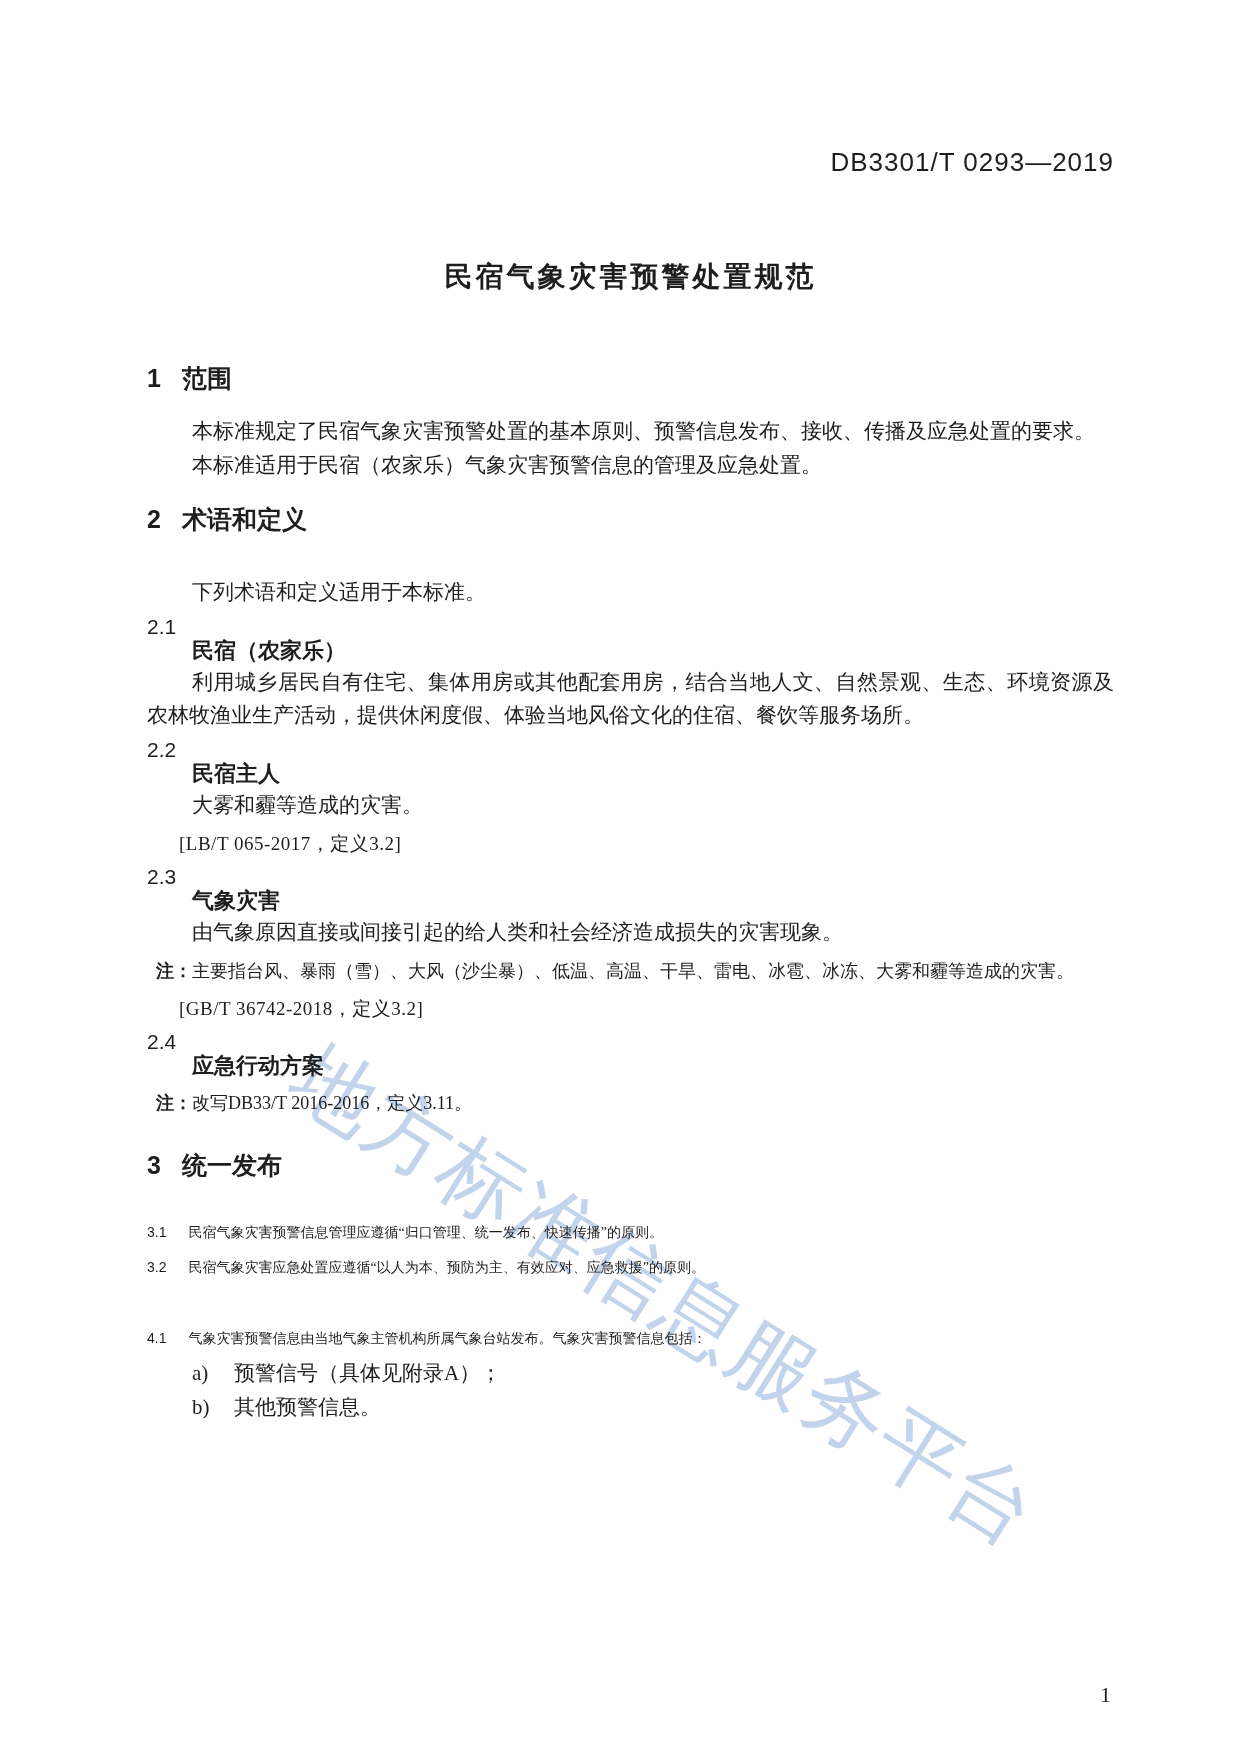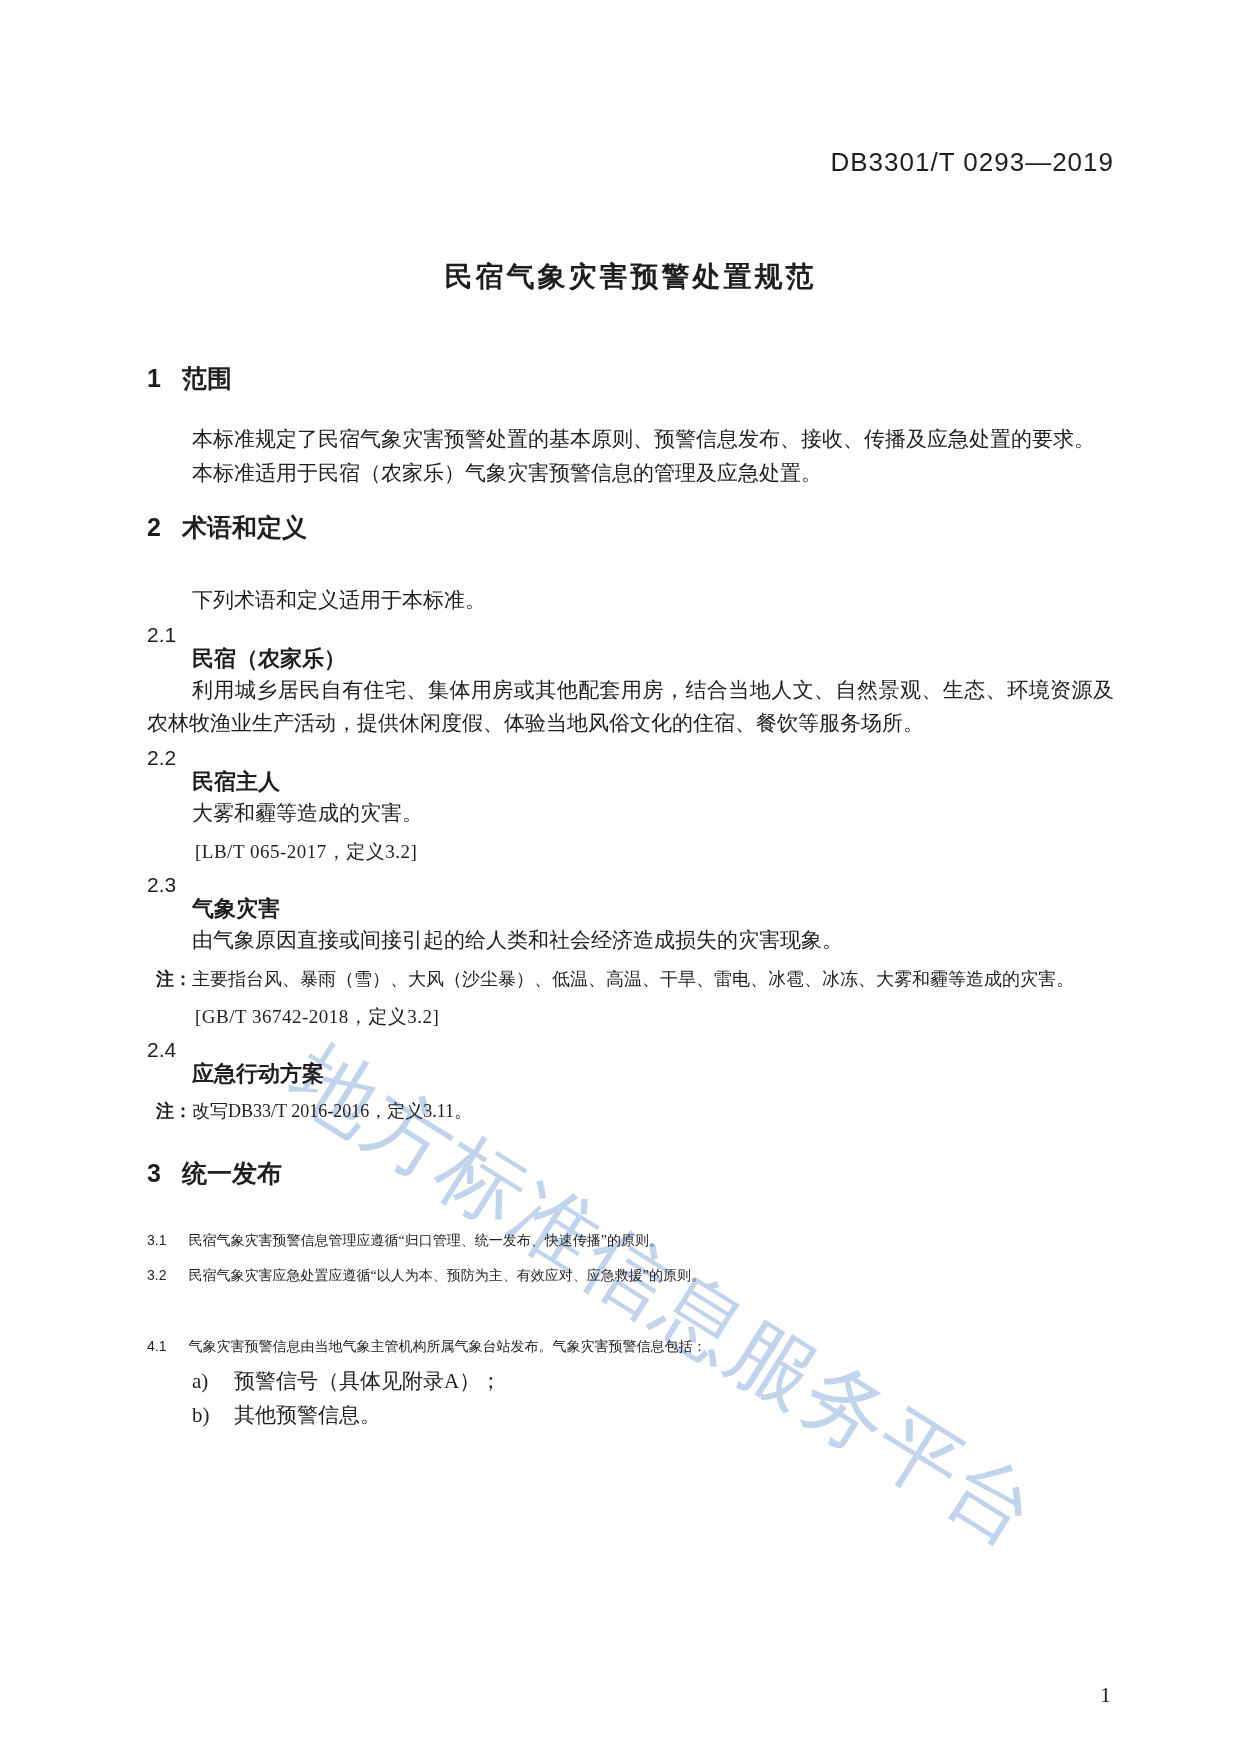--- a/index.html
+++ b/index.html
@@ -51,40 +51,40 @@
   .h1 { margin-top:65px; }
   .h2 { margin-top:23px; }
   .h3 { margin-top:32px; }
   .h4 { margin-top:32px; }
   p { margin:0; }
   .body-para {
     font-size:21px; line-height:34px;
     text-align:justify;
     text-indent:45px;
   }
-  .first-para { margin-top:30px; }
+  .first-para { margin-top:22px; }
   .intro-para { margin-top:42px; }
   .term-num {
     font-family:"Liberation Sans","DejaVu Sans",sans-serif;
     font-size:21px; line-height:27px; margin-top:4px;
   }
   .term-name {
     font-family:Liberation Mono, monospace;
     font-weight:bold;
     font-size:22px; line-height:26px;
     margin-left:45px;
   }
   .term-def {
     font-size:21px; line-height:33px;
     text-align:justify;
     text-indent:45px;
   }
   .term-source {
     font-size:19px; line-height:31px;
-    margin-left:48px; margin-top:6px;
+    margin-left:32px; margin-top:6px;
     letter-spacing:0.5px;
   }
   .term-note {
     font-size:18px; line-height:31px;
     margin-left:9px; margin-top:7px;
     text-align:justify;
   }
   .note-label {
     font-family:"Liberation Sans","DejaVu Sans",sans-serif;
     font-weight:bold;

